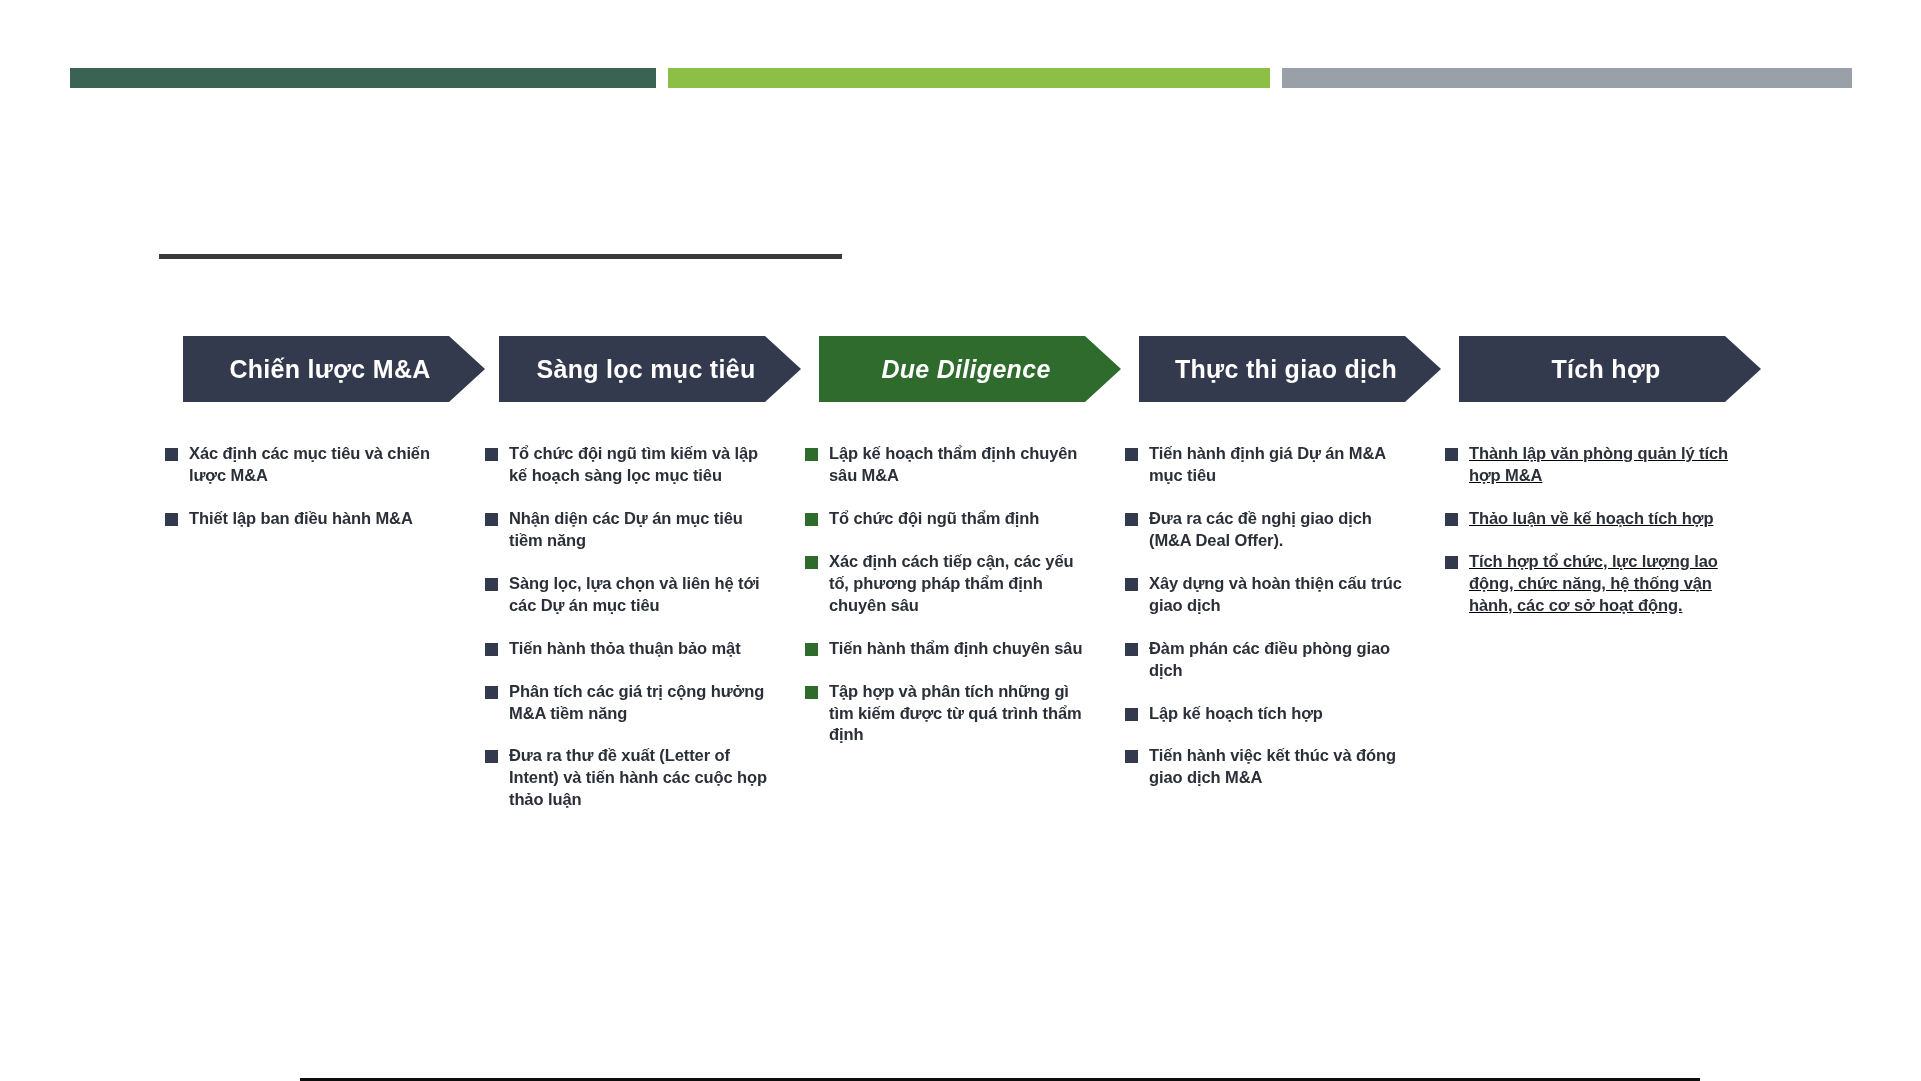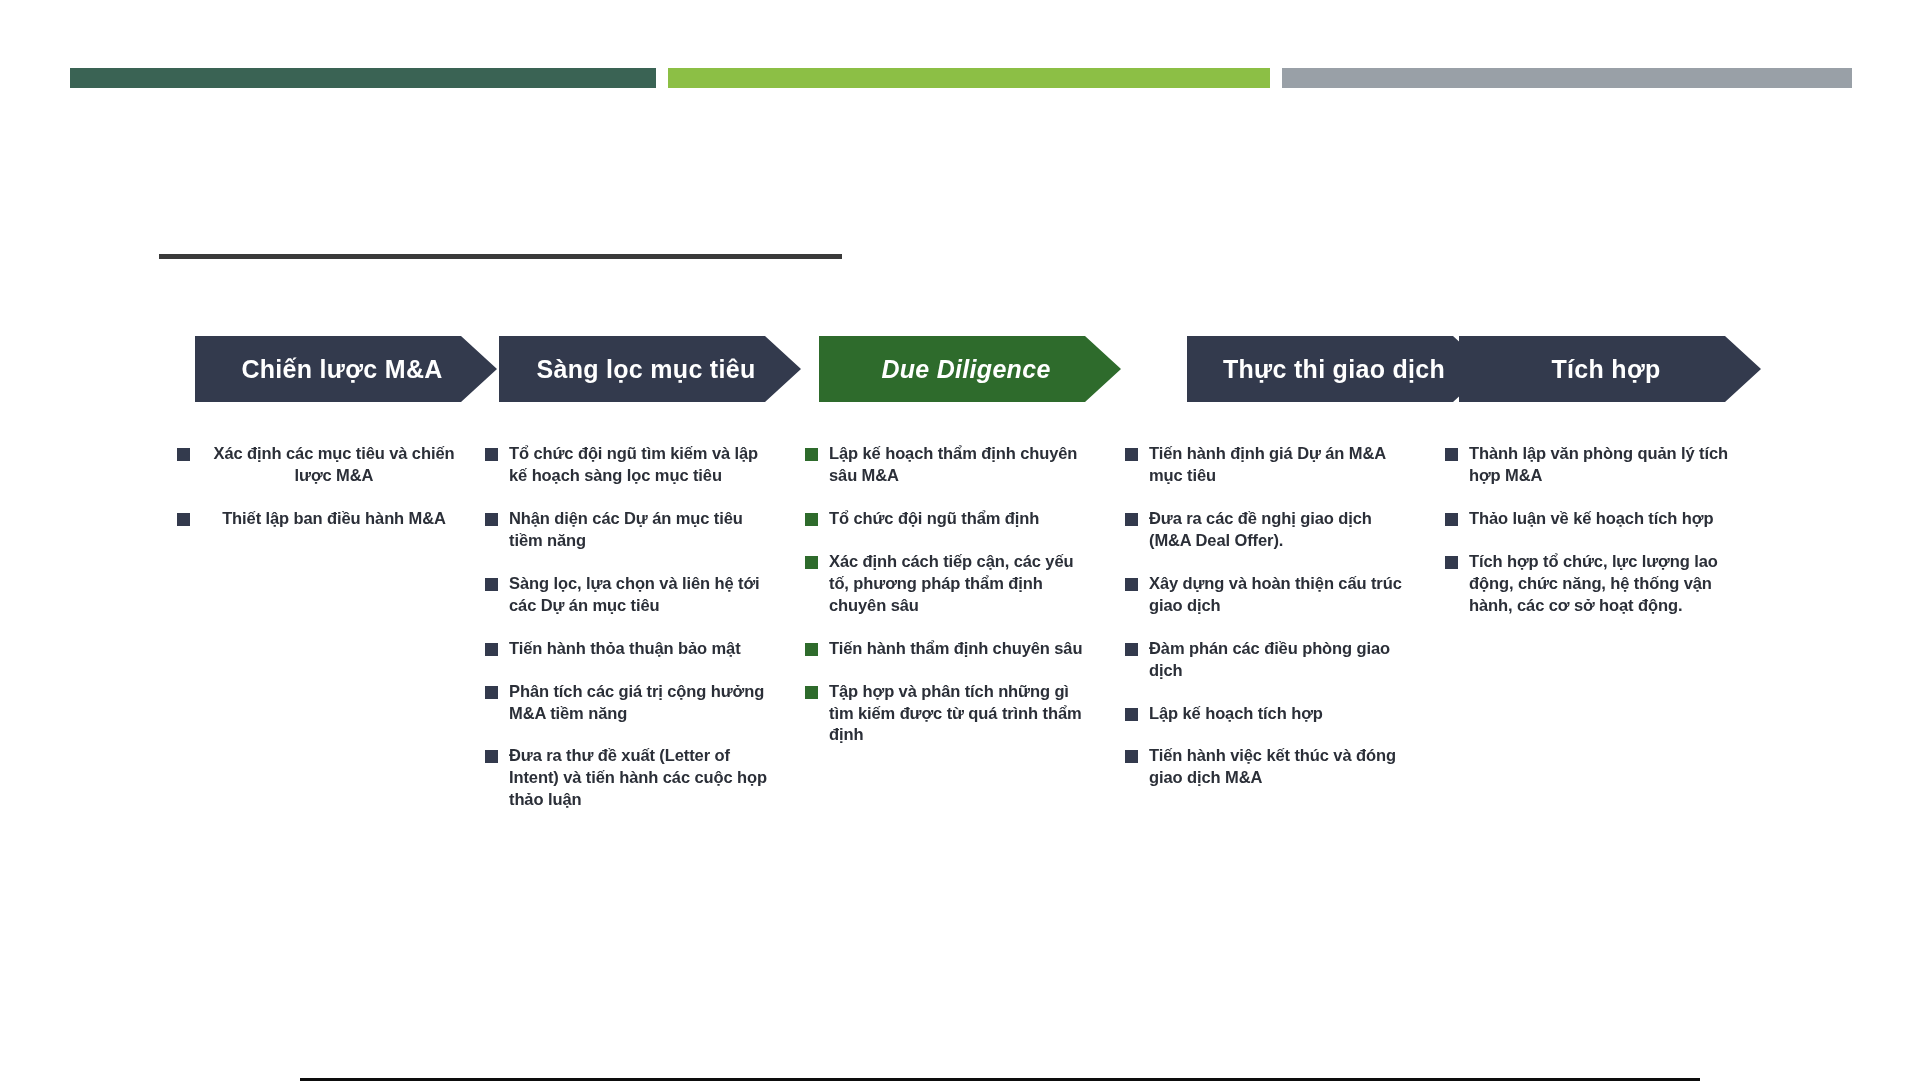--- a/index.html
+++ b/index.html
@@ -69,44 +69,44 @@
     position: relative;
     z-index: 2;
     color: #ffffff;
     font-size: 25px;
     font-weight: bold;
     letter-spacing: 0.3px;
     white-space: nowrap;
     text-align: center;
     padding-left: 6px;
   }
-  #chevron-0 { left: 16px;    width: 316px; }
+  #chevron-0 { left: 4px;    width: 316px; }
   #chevron-1 { left: 320px;  width: 316px; justify-content: center; }
   #chevron-2 { left: 640px;  width: 316px; font-style: italic; }
-  #chevron-3 { left: 1008px;  width: 316px; }
+  #chevron-3 { left: 960px;  width: 316px; }
   #chevron-4 { left: 1280px; width: 316px; }
 
   
   #columns {
     position: absolute;
     left: 165px;
     top: 443px;
     width: 1620px;
     height: 420px;
   }
   .bullet-col {
     position: absolute;
     top: 0;
     width: 290px;
   }
-  #col-0 { left: 12px; text-align: center;    }
+  #col-0 { left: 0px;    }
   #col-1 { left: 320px;  }
   #col-2 { left: 640px;  }
   #col-3 { left: 960px;  }
-  #col-4 { left: 1280px; }
+  #col-4 { left: 1280px; text-decoration: underline; }
 
   .bullet-item {
     display: flex;
     align-items: flex-start;
     margin-bottom: 21px;
   }
   .bullet-marker {
     flex: 0 0 auto;
     width: 13px;
     height: 13px;

